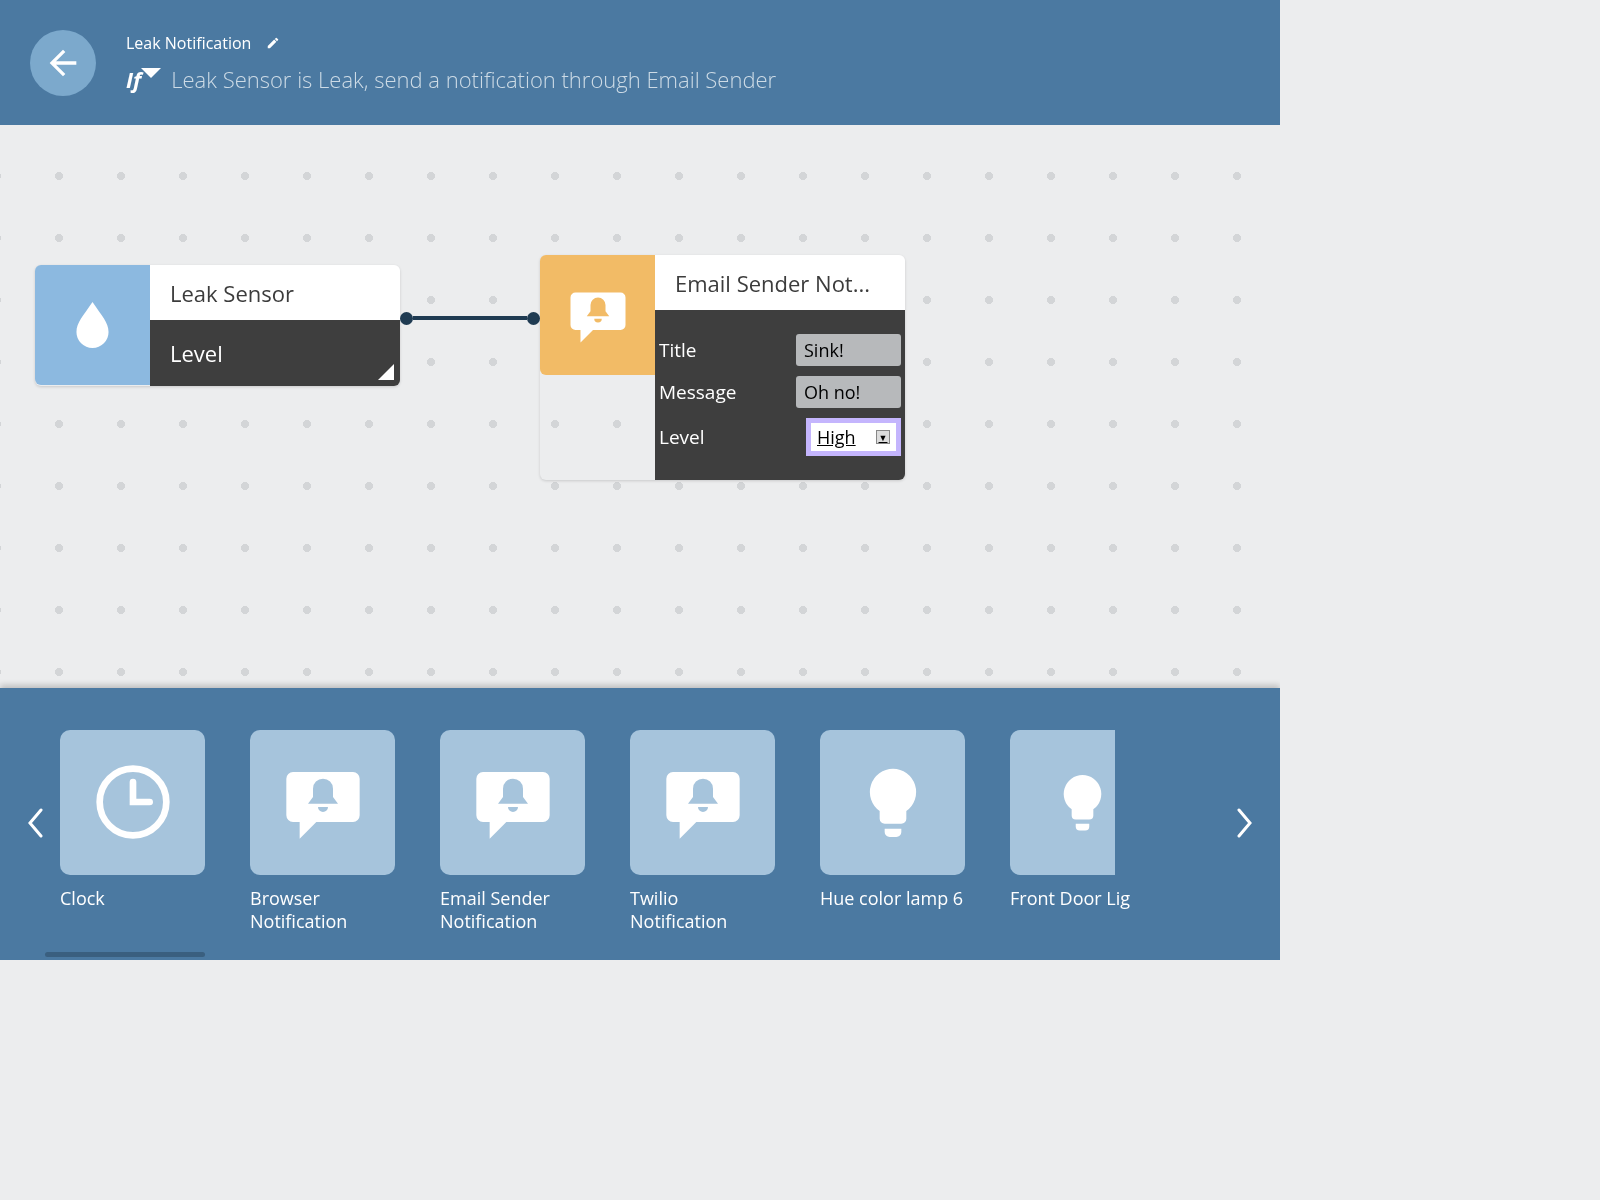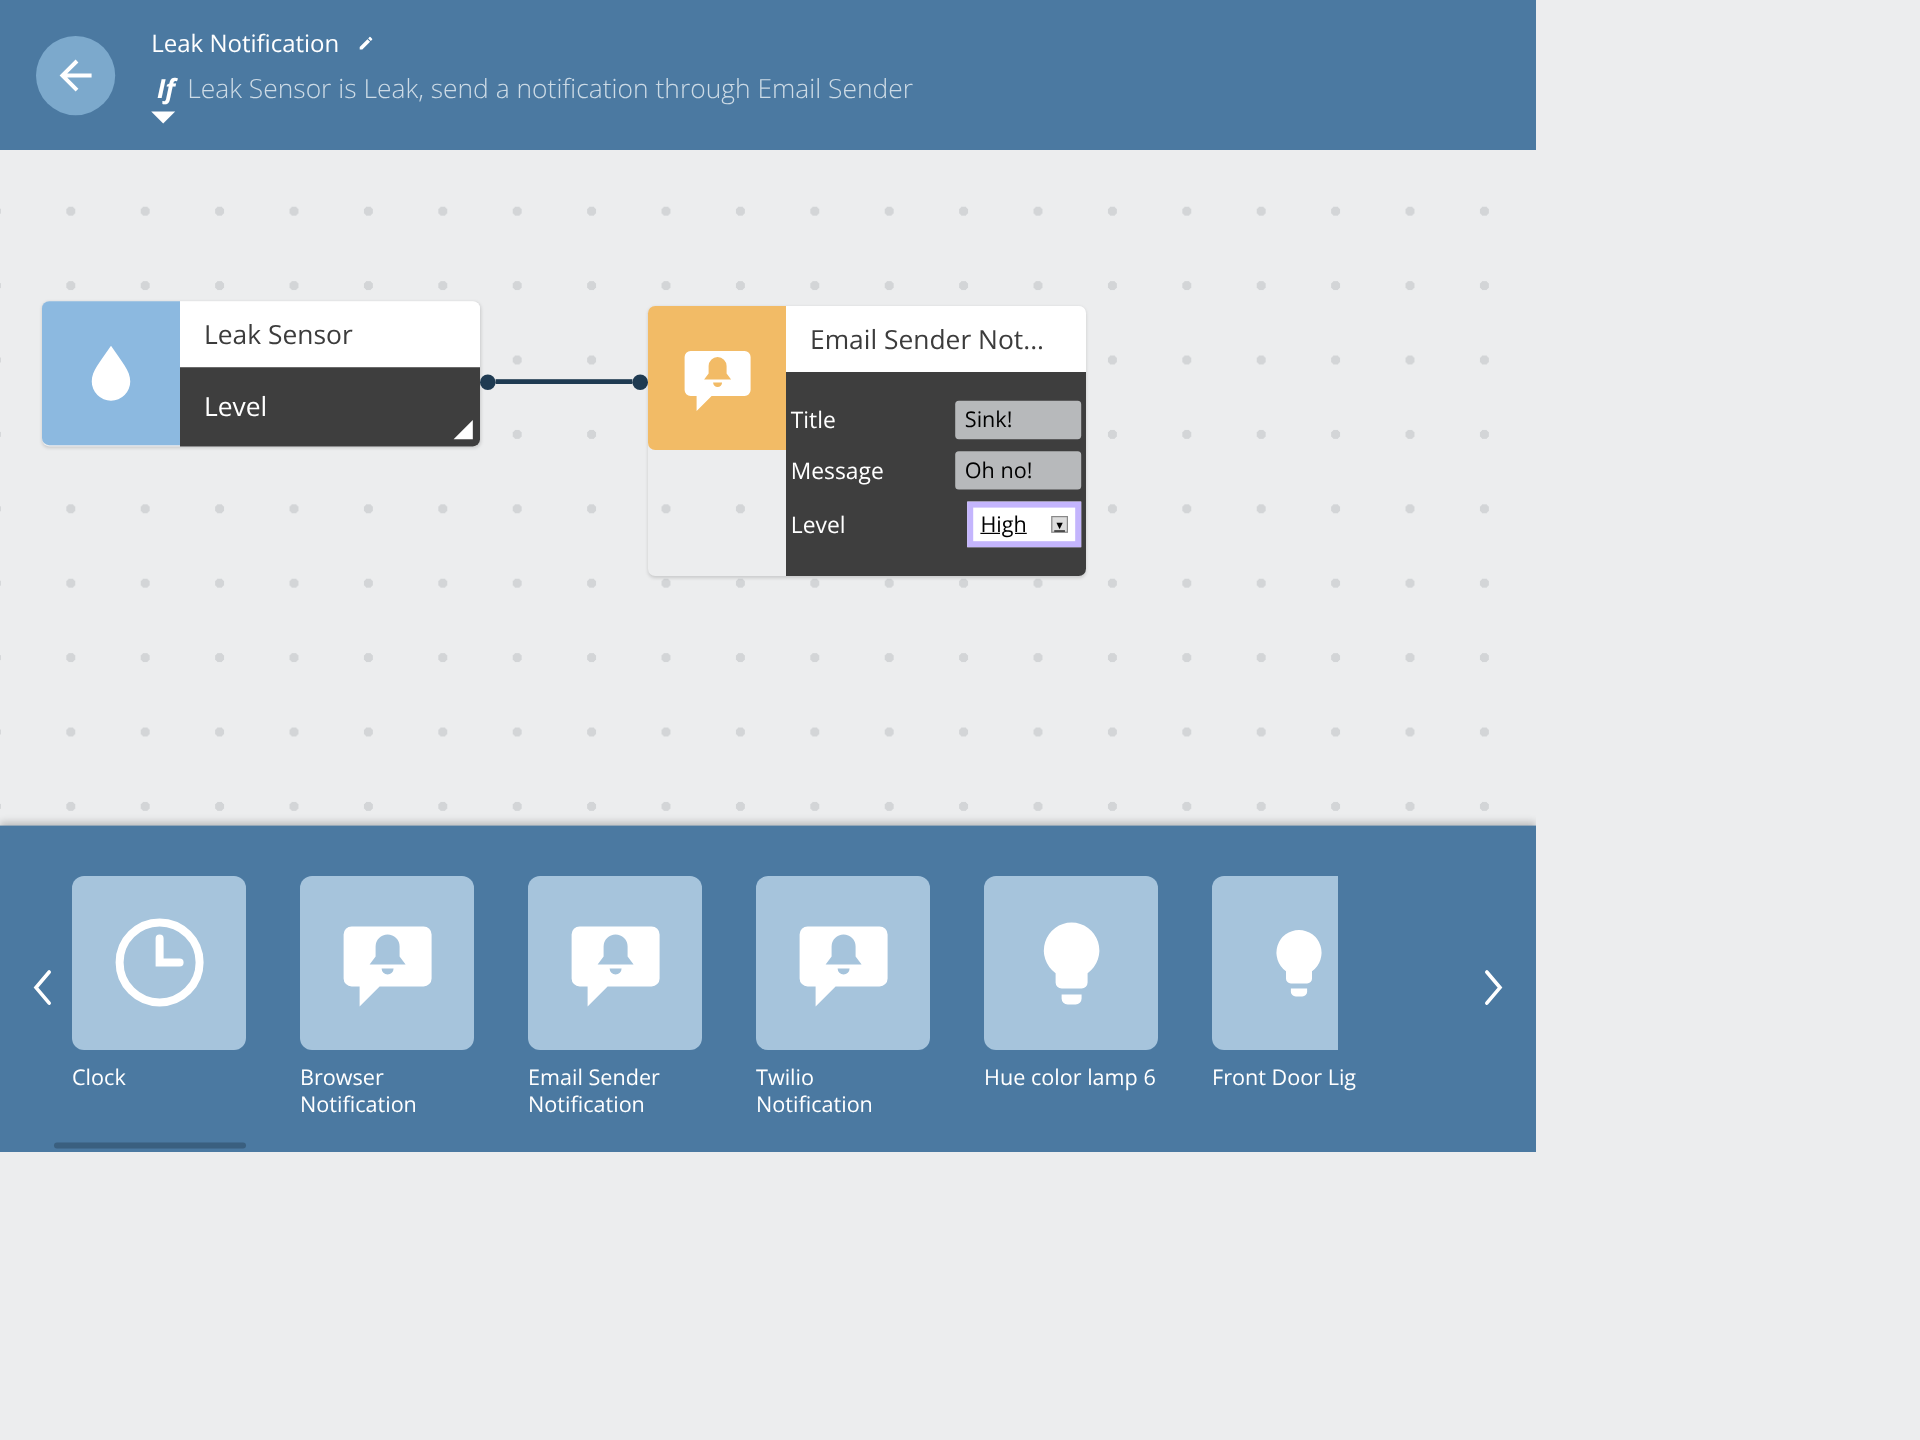--- a/index.html
+++ b/index.html
@@ -4,44 +4,44 @@
 <style>
 * { box-sizing: border-box; margin: 0; padding: 0; font-family: "Open Sans", "Segoe UI", Arial, sans-serif; }
 html, body { width: 1280px; height: 960px; overflow: hidden; background: #ecedee; }
 
 
 .header { background: #4b79a1; height: 125px; display: flex; align-items: center; padding-left: 30px; color: #fff; }
 .back-btn { width: 66px; height: 66px; border-radius: 50%; background: #7ca9cc; display: flex; align-items: center; justify-content: center; cursor: pointer; flex-shrink: 0; }
 .back-btn svg { width: 40px; height: 40px; fill: #fff; }
 .header-text { margin-left: 30px; }
 .title-row { display: flex; align-items: center; gap: 15px; }
-.title { font-size: 20px; font-weight: 400; color: #fff; }
+.title { font-size: 16px; font-weight: 400; color: #fff; }
 .edit-icon { width: 14px; height: 14px; }
 .desc-row { display: flex; align-items: flex-start; gap: 10px; margin-top: 10px; font-size: 22px; }
-.if-wrap { display: flex; flex-direction: column; align-items: flex-end; }
+.if-wrap { display: flex; align-items: flex-start; }
 .if-label { font-weight: 700; color: #fff; font-style: italic; }
 .if-arrow { width: 0; height: 0; border-left: 10px solid transparent; border-right: 10px solid transparent; border-top: 10px solid #fff; margin-top: 4px; }
 .desc-text { color: #cddbe6; font-weight: 300; }
 
 
 .canvas { position: relative; height: 563px; background: #ecedee; }
 .dotgrid { position: absolute; inset: 0;
   background-image: radial-gradient(circle, #d3d5d7 4px, transparent 4px);
   background-size: 62px 62px; background-position: 28px 20px; }
 .canvas-inner { position: absolute; inset: 0; }
 
 
 .node { position: absolute; display: flex; border-radius: 6px; overflow: visible; box-shadow: 0 1px 3px rgba(0,0,0,0.15); }
 .node-icon { width: 115px; display: flex; align-items: center; justify-content: center; border-top-left-radius: 6px; border-bottom-left-radius: 6px; }
 .node-body { display: flex; flex-direction: column; }
 .node-head { background: #fff; color: #3c3c3c; font-size: 22px; font-weight: 500; padding: 15px 20px; border-top-right-radius: 6px; white-space: nowrap; overflow: hidden; text-overflow: ellipsis; }
 .node-sub { background: #3e3e3e; color: #fff; flex: 1; padding: 18px 20px; border-bottom-right-radius: 6px; position: relative; font-size: 22px; }
 
 
-.node-leak { top: 126px; left: 35px; }
+.node-leak { top: 140px; left: 35px; }
 .node-leak .node-icon { background: #8cb9e0; height: 120px; }
 .node-leak .node-body { width: 250px; }
 .node-leak .node-head { height: 55px; display:flex; align-items:center;}
 .node-leak .node-sub { height: 65px; display:flex; align-items:center;}
 .tri-corner { position: absolute; right: 6px; bottom: 6px; width: 0; height: 0; border-left: 16px solid transparent; border-bottom: 16px solid #fff; }
 
 
 .node-email { top: 130px; left: 540px; }
 .node-email .node-icon { background: #f2bb66; height: 120px; align-self: flex-start; border-bottom-left-radius: 6px;}
 .node-email .node-icon svg { width: 60px; height: 60px; fill: #fff; }

